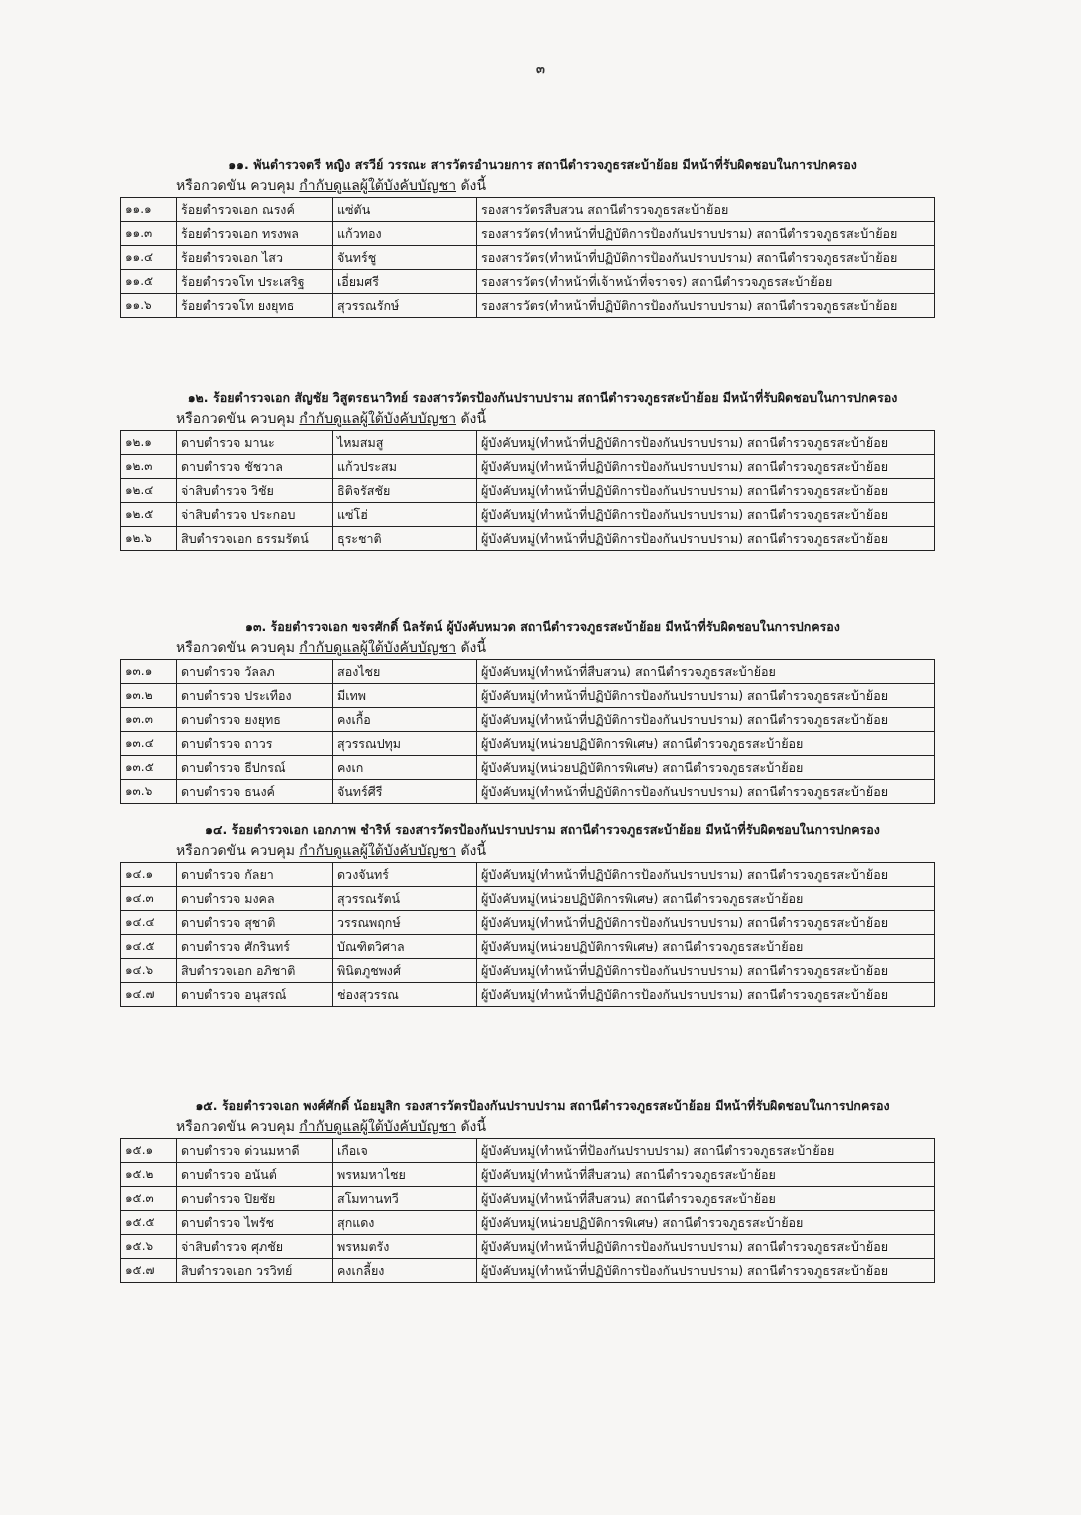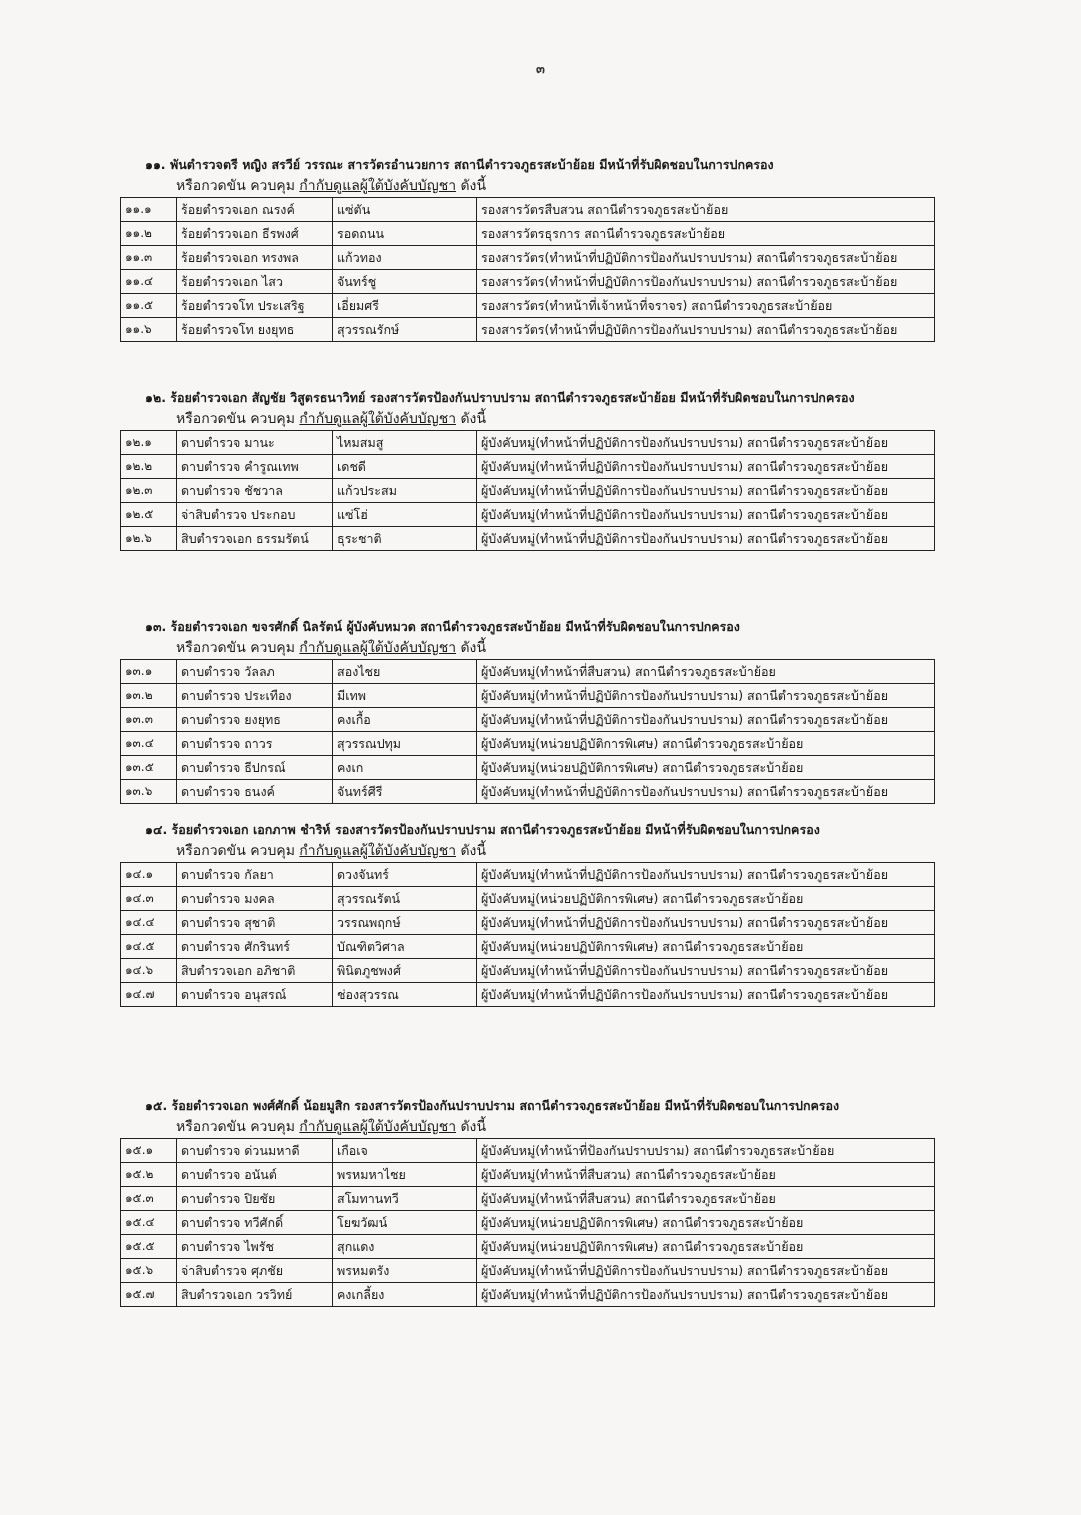--- a/index.html
+++ b/index.html
@@ -11,21 +11,21 @@
     position: relative;
     overflow: hidden;
   }
   .page-number {
     position: absolute; top: 58px; left: 0; width: 1081px;
     text-align: center; font-size: 13px; font-weight: bold; color: #333;
   }
   .section { position: absolute; left: 120px; width: 820px; }
   .section-heading {
     font-size: 12.5px; font-weight: bold; line-height: 20px;
-    white-space: nowrap; margin-left: 25px;
+    white-space: nowrap; margin-left: 25px; text-align: center;
   }
   .section-sub {
     font-size: 14px; font-weight: normal; line-height: 20px;
     margin-left: 56px; white-space: nowrap;
   }
   .section-sub .u { text-decoration: underline; }
   table.roster {
     border-collapse: collapse; width: 815px; margin-top: 2px;
     font-size: 12.5px; table-layout: fixed;
   }
@@ -52,26 +52,20 @@
     </div>
     <table class="roster">
         <tbody>
           <tr>
             <td class="c-no">๑๑.๑</td>
             <td class="c-first">ร้อยตำรวจเอก ณรงค์</td>
             <td class="c-last">แซ่ตัน</td>
             <td class="c-pos">รองสารวัตรสืบสวน สถานีตำรวจภูธรสะบ้าย้อย</td>
           </tr>
           <tr>
-            <td class="c-no">๑๑.๒</td>
-            <td class="c-first">ร้อยตำรวจเอก ธีรพงศ์</td>
-            <td class="c-last">รอดถนน</td>
-            <td class="c-pos">รองสารวัตรธุรการ สถานีตำรวจภูธรสะบ้าย้อย</td>
-          </tr>
-          <tr>
             <td class="c-no">๑๑.๓</td>
             <td class="c-first">ร้อยตำรวจเอก ทรงพล</td>
             <td class="c-last">แก้วทอง</td>
             <td class="c-pos">รองสารวัตร(ทำหน้าที่ปฏิบัติการป้องกันปราบปราม) สถานีตำรวจภูธรสะบ้าย้อย</td>
           </tr>
           <tr>
             <td class="c-no">๑๑.๔</td>
             <td class="c-first">ร้อยตำรวจเอก ไสว</td>
             <td class="c-last">จันทร์ชู</td>
             <td class="c-pos">รองสารวัตร(ทำหน้าที่ปฏิบัติการป้องกันปราบปราม) สถานีตำรวจภูธรสะบ้าย้อย</td>
@@ -98,29 +92,29 @@
     </div>
     <table class="roster">
         <tbody>
           <tr>
             <td class="c-no">๑๒.๑</td>
             <td class="c-first">ดาบตำรวจ มานะ</td>
             <td class="c-last">ไหมสมสู</td>
             <td class="c-pos">ผู้บังคับหมู่(ทำหน้าที่ปฏิบัติการป้องกันปราบปราม) สถานีตำรวจภูธรสะบ้าย้อย</td>
           </tr>
           <tr>
-            <td class="c-no">๑๒.๒</td>
-            <td class="c-first">ดาบตำรวจ คำรูณเทพ</td>
-            <td class="c-last">เดชดี</td>
-            <td class="c-pos">ผู้บังคับหมู่(ทำหน้าที่ปฏิบัติการป้องกันปราบปราม) สถานีตำรวจภูธรสะบ้าย้อย</td>
-          </tr>
-          <tr>
             <td class="c-no">๑๒.๓</td>
             <td class="c-first">ดาบตำรวจ ชัชวาล</td>
             <td class="c-last">แก้วประสม</td>
+            <td class="c-pos">ผู้บังคับหมู่(ทำหน้าที่ปฏิบัติการป้องกันปราบปราม) สถานีตำรวจภูธรสะบ้าย้อย</td>
+          </tr>
+          <tr>
+            <td class="c-no">๑๒.๔</td>
+            <td class="c-first">จ่าสิบตำรวจ วิชัย</td>
+            <td class="c-last">ธิติจรัสชัย</td>
             <td class="c-pos">ผู้บังคับหมู่(ทำหน้าที่ปฏิบัติการป้องกันปราบปราม) สถานีตำรวจภูธรสะบ้าย้อย</td>
           </tr>
           <tr>
             <td class="c-no">๑๒.๕</td>
             <td class="c-first">จ่าสิบตำรวจ ประกอบ</td>
             <td class="c-last">แซ่โฮ่</td>
             <td class="c-pos">ผู้บังคับหมู่(ทำหน้าที่ปฏิบัติการป้องกันปราบปราม) สถานีตำรวจภูธรสะบ้าย้อย</td>
           </tr>
           <tr>
             <td class="c-no">๑๒.๖</td>
@@ -242,26 +236,20 @@
             <td class="c-last">พรหมหาไชย</td>
             <td class="c-pos">ผู้บังคับหมู่(ทำหน้าที่สืบสวน) สถานีตำรวจภูธรสะบ้าย้อย</td>
           </tr>
           <tr>
             <td class="c-no">๑๕.๓</td>
             <td class="c-first">ดาบตำรวจ ปิยชัย</td>
             <td class="c-last">สโมทานทวี</td>
             <td class="c-pos">ผู้บังคับหมู่(ทำหน้าที่สืบสวน) สถานีตำรวจภูธรสะบ้าย้อย</td>
           </tr>
           <tr>
-            <td class="c-no">๑๕.๔</td>
-            <td class="c-first">ดาบตำรวจ ทวีศักดิ์</td>
-            <td class="c-last">โยฆวัฒน์</td>
-            <td class="c-pos">ผู้บังคับหมู่(หน่วยปฏิบัติการพิเศษ) สถานีตำรวจภูธรสะบ้าย้อย</td>
-          </tr>
-          <tr>
             <td class="c-no">๑๕.๕</td>
             <td class="c-first">ดาบตำรวจ ไพรัช</td>
             <td class="c-last">สุกแดง</td>
             <td class="c-pos">ผู้บังคับหมู่(หน่วยปฏิบัติการพิเศษ) สถานีตำรวจภูธรสะบ้าย้อย</td>
           </tr>
           <tr>
             <td class="c-no">๑๕.๖</td>
             <td class="c-first">จ่าสิบตำรวจ ศุภชัย</td>
             <td class="c-last">พรหมตรัง</td>
             <td class="c-pos">ผู้บังคับหมู่(ทำหน้าที่ปฏิบัติการป้องกันปราบปราม) สถานีตำรวจภูธรสะบ้าย้อย</td>

